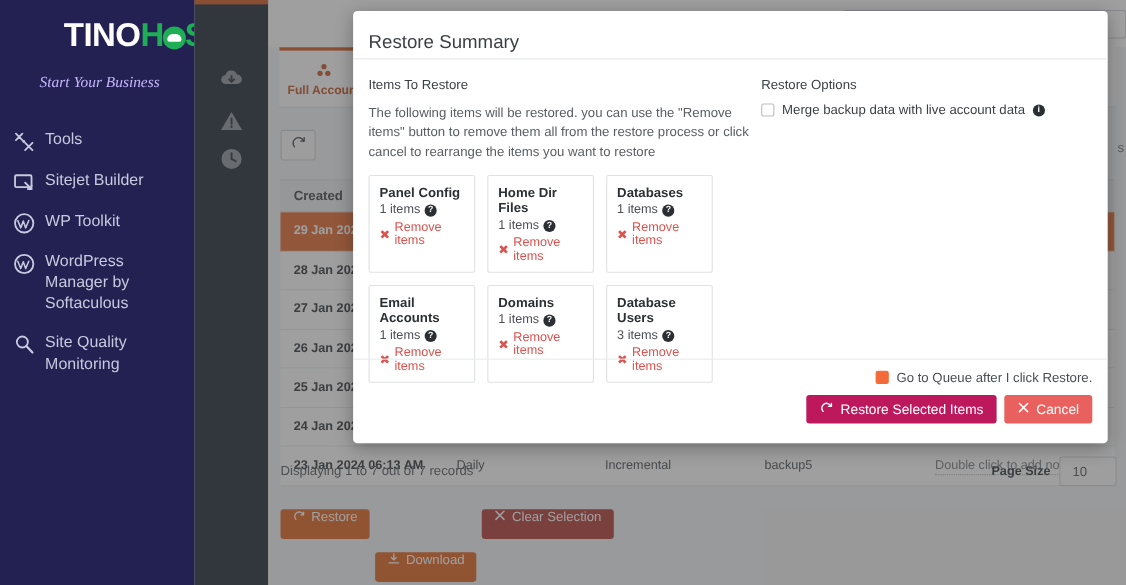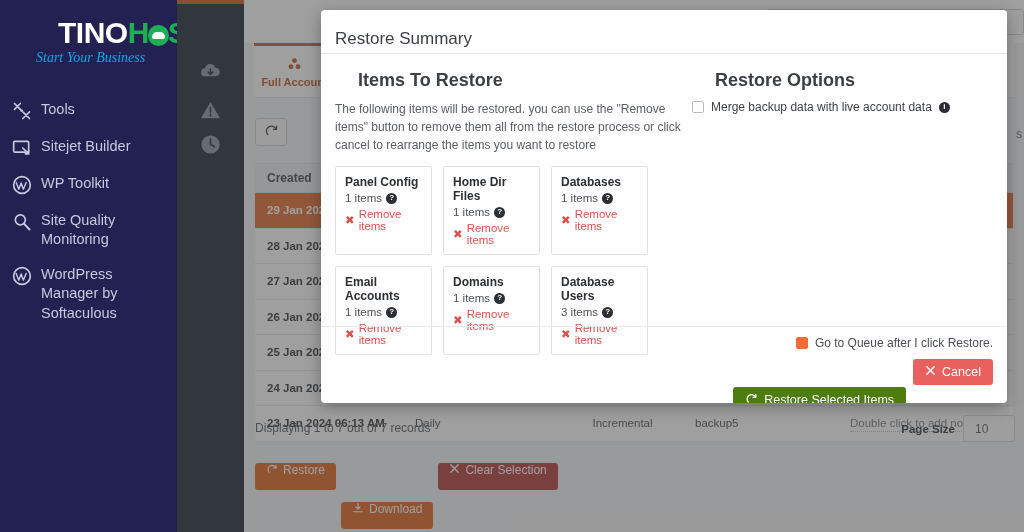--- a/index.html
+++ b/index.html
@@ -32,22 +32,22 @@
     border-radius: 50%; background: #1eae55;
     position: relative; top: 3px; margin: 0 -1px;
   }
   .cloud-dot::after {
     content: ""; position: absolute; left: 4px; top: 7px;
     width: 13px; height: 7px; background: #ffffff;
     border-radius: 7px 7px 3px 3px;
   }
   .brand-tag {
     font-family: "Liberation Serif", serif;
-    font-style: italic; font-size: 14px; color: #0ea5e9;
-    margin-top: 2px; padding-left: 26px;
+    font-style: italic; font-size: 14px; color: #c4b5fd;
+    margin-top: 20px; padding-left: 26px;
   }
 
   .nav { margin-top: 26px; }
   .nav-item {
     display: flex; align-items: flex-start; gap: 9px;
     padding: 8px 10px 8px 12px;
     font-size: 14.5px; color: #c7c9de;
     line-height: 1.32; cursor: pointer;
   }
   .nav-item .ic { flex: 0 0 auto; width: 20px; height: 20px; margin-top: 1px; }
@@ -124,21 +124,21 @@
   }
   .row {
     height: 35.5px; display: flex; align-items: center;
     border-bottom: 1px solid #e6e8ea; background: #ffffff;
     font-size: 11.5px; color: #4a4d52;
   }
   .row.sel { background: #e46a2e; }
   .row.sel .c-date { color: #ffffff; }
   .c-date { width: 160px; padding-left: 12px; font-size: 11.5px; font-weight: 700; color: #2f3237; }
   .c-freq { width: 135px; }
-  .c-type { width: 145px; text-align: center; }
+  .c-type { width: 145px; }
   .c-name { width: 155px; }
   .c-notes { flex: 1; color: #777b81; }
   .c-notes span { border-bottom: 1px dotted #b9bcc1; padding-bottom: 2px; }
 
   .records {
     position: absolute; left: 11px; top: 378px;
     font-size: 12px; color: #54575c;
   }
   .pagesize-wrap {
     position: absolute; right: 9px; top: 372px;
@@ -180,21 +180,21 @@
   }
   .modal-head {
     height: 44px; border-bottom: 1px solid #e6e7ea;
     display: flex; align-items: flex-end; padding: 0 16px 4px 14px;
   }
   .modal-title { font-size: 17px; color: #3c3f44; margin-top: 33px; }
   .modal-body { padding: 16px 14px 0 14px; display: flex; }
   .col-left { width: 346px; }
   .col-right { flex: 1; padding-left: 11px; }
   .sec-title {
-    font-size: 18px; color: #3c3f44; font-weight: 700; margin-bottom: 9px; margin-left: 23px;
+    font-size: 12px; color: #3c3f44; font-weight: 400; margin-bottom: 9px;
   }
   .sec-desc {
     font-size: 12px; color: #5a5d62; line-height: 1.5; margin-bottom: 12px;
   }
   .cards { display: flex; flex-wrap: wrap; gap: 11px; }
   .card {
     width: 97px; min-height: 63px;
     border: 1px solid #dfe1e4; border-radius: 2px;
     padding: 8px 9px;
   }
@@ -224,21 +224,21 @@
     display: flex; align-items: center; justify-content: flex-end;
     gap: 7px; font-size: 12px; color: #4a4d52; margin-bottom: 9px;
   }
   .foot-btns { display: flex; justify-content: flex-end; gap: 7px; }
   .mbtn {
     height: 26px; border-radius: 3px; color: #fff; border: none;
     font-size: 12.5px; display: flex; align-items: center; gap: 6px;
     padding: 0 12px; cursor: pointer;
     font-family: "Liberation Sans", sans-serif;
   }
-  .mbtn.prim { background: #4d7c0f; margin-top: 28px; }
+  .mbtn.prim { background: #be185d; }
   .mbtn.danger { background: #e9615e; }
 
   .edge-s {
     position: absolute; right: 2px; top: 84px;
     font-size: 12px; color: #6e7177;
   }
 </style>
 </head>
 <body>
 
@@ -280,35 +280,35 @@
               <circle cx="12" cy="12" r="10" stroke="#c7c9de" stroke-width="2" fill="none"></circle>
               <path d="M5 9l3.2 8L11 9.6 13.6 17 17 9" stroke="#c7c9de" stroke-width="1.7" fill="none" stroke-linejoin="round" stroke-linecap="round"></path>
             </svg>
         </span>
         <span class="lbl">WP Toolkit</span>
       </div>
 
       <div class="nav-item">
         <span class="ic">
           <svg viewBox="0 0 24 24" width="20" height="20">
+              <circle cx="12" cy="12" r="10" stroke="#c7c9de" stroke-width="2" fill="none"></circle>
+              <path d="M5 9l3.2 8L11 9.6 13.6 17 17 9" stroke="#c7c9de" stroke-width="1.7" fill="none" stroke-linejoin="round" stroke-linecap="round"></path>
+            </svg>
+        </span>
+        <span class="lbl">WordPress Manager by Softaculous</span>
+      </div>
+
+      <div class="nav-item">
+        <span class="ic">
+          <svg viewBox="0 0 24 24" width="20" height="20">
               <circle cx="10" cy="9.5" r="6" stroke="#c7c9de" stroke-width="2" fill="none"></circle>
               <path d="M14.6 14.2L21 21" stroke="#c7c9de" stroke-width="2.4" stroke-linecap="round"></path>
             </svg>
         </span>
         <span class="lbl">Site Quality Monitoring</span>
-      </div>
-
-      <div class="nav-item">
-        <span class="ic">
-          <svg viewBox="0 0 24 24" width="20" height="20">
-              <circle cx="12" cy="12" r="10" stroke="#c7c9de" stroke-width="2" fill="none"></circle>
-              <path d="M5 9l3.2 8L11 9.6 13.6 17 17 9" stroke="#c7c9de" stroke-width="1.7" fill="none" stroke-linejoin="round" stroke-linecap="round"></path>
-            </svg>
-        </span>
-        <span class="lbl">WordPress Manager by Softaculous</span>
       </div>
     </div>
   </div>
 
   <div class="rail">
     <div class="rail-accent"></div>
     <div class="rail-ic" style="top:60px">
       <svg viewBox="0 0 24 24" width="23" height="23">
           <path d="M6.5 17a4.2 4.2 0 01-.3-8.4A5.6 5.6 0 0117 8.1a3.9 3.9 0 01.6 8.9z" fill="#b9bec6"></path>
           <path d="M12 9.5v5.5m0 0l-2.4-2.4M12 15l2.4-2.4" stroke="#2b3040" stroke-width="1.7" fill="none" stroke-linecap="round"></path>

